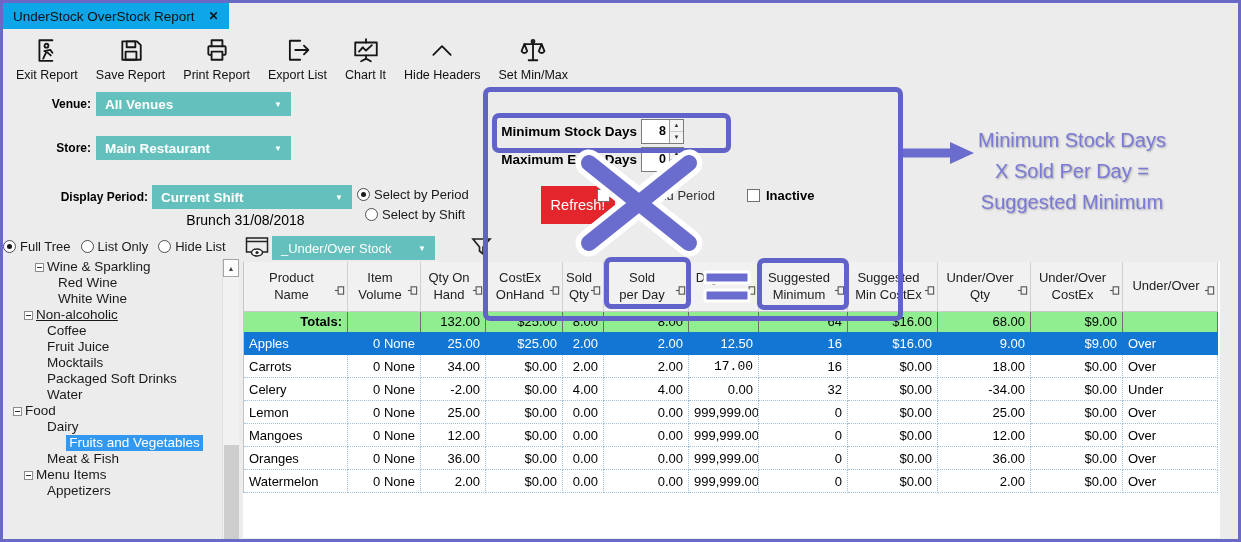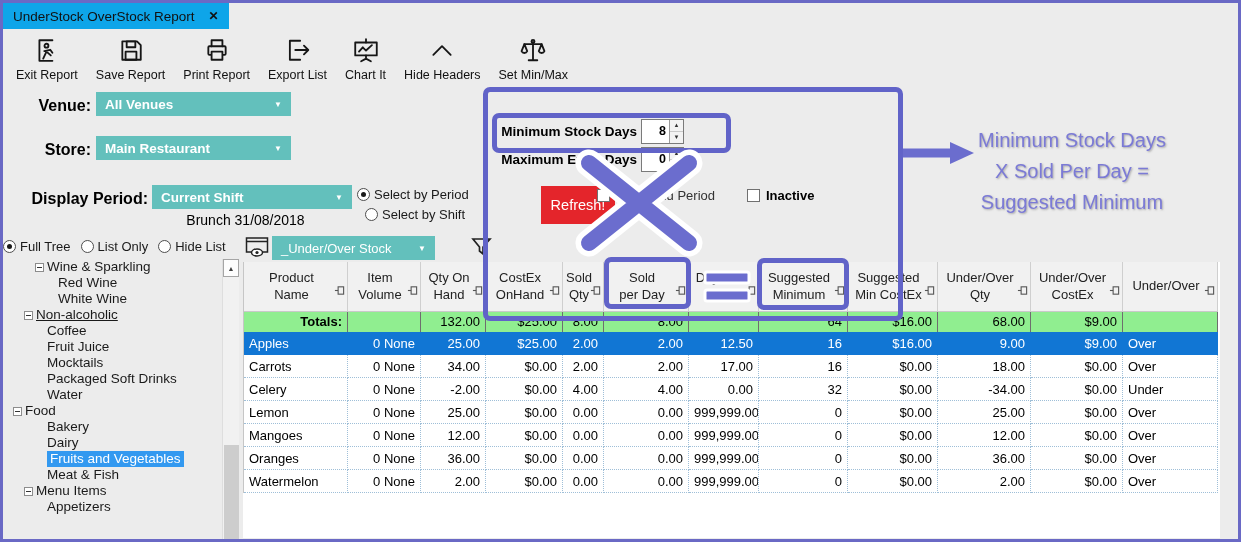--- a/index.html
+++ b/index.html
@@ -14,21 +14,21 @@
          display:flex; align-items:center; padding:0 10px; gap:14px; }
   .tab-title { font-size:13.5px; color:#111; white-space:nowrap; }
   .tab-close { font-size:12px; font-weight:bold; color:#111; cursor:pointer; }
   
   .toolbar { position:absolute; left:4px; top:28px; display:flex; align-items:flex-start; }
   .tbtn { display:flex; flex-direction:column; align-items:center; padding:4px 9px 2px; cursor:pointer; }
   .ticon { height:30px; display:flex; align-items:center; justify-content:center; }
   .ticon svg { stroke:#161616; fill:none; stroke-width:1.7; stroke-linejoin:round; stroke-linecap:round; }
   .tlabel { font-size:12.5px; color:#111; margin-top:3px; white-space:nowrap; }
   
-  .flabel { position:absolute; font-size:16px; font-weight:bold; color:#000; text-align:right; white-space:nowrap; }
+  .flabel { position:absolute; font-size:12px; font-weight:bold; color:#000; text-align:right; white-space:nowrap; }
   .dd { position:absolute; height:24px; background:#63c0bc; color:#fff; font-weight:bold;
         font-size:13.5px; display:flex; align-items:center; padding:0 9px; cursor:pointer; }
   .dd .arr { margin-left:auto; font-size:8px; padding-left:8px; }
   .sub-label { position:absolute; font-size:14px; color:#000; text-align:center; }
   .radio-row { display:flex; align-items:center; gap:4px; position:absolute; font-size:13px; color:#1a1a1a; cursor:pointer; }
   .radio { width:13px; height:13px; border:1px solid #4d4d4d; border-radius:50%; background:#fff; position:relative; flex:0 0 auto; }
   .radio.sel::after { content:""; position:absolute; left:3px; top:3px; width:5px; height:5px; border-radius:50%; background:#1a1a1a; }
   .spin { position:absolute; width:43px; height:25px; border:1px solid #7a7a7a; background:#fff; display:flex; }
   .spin .val { flex:1; font-size:12.5px; font-weight:bold; text-align:right; padding:4px 3px 0 0; color:#000; }
   .spin .btns { width:14px; display:flex; flex-direction:column; border-left:1px solid #9b9b9b; }
@@ -266,27 +266,23 @@
       <div class="titem" style="padding-left: 30px;">
         <span class="exp-sp"></span>
         <span class="lbl">Water</span>
       </div>
       <div class="titem" style="padding-left: 8px; align-items: center;">
         <span class="exp"></span>
         <span class="lbl">Food</span>
       </div>
       <div class="titem" style="padding-left: 30px;">
         <span class="exp-sp"></span>
-        <span class="lbl">Bakery</span>
-      </div>
-      <div class="titem" style="padding-left: 30px;">
-        <span class="exp-sp"></span>
         <span class="lbl">Dairy</span>
       </div>
-      <div class="titem" style="padding-left: 30px;">
+      <div class="titem" style="padding-left: 30px; justify-content: center;">
         <span class="exp-sp"></span>
         <span class="lbl sel">Fruits and Vegetables</span>
       </div>
       <div class="titem" style="padding-left: 30px;">
         <span class="exp-sp"></span>
         <span class="lbl">Meat &amp; Fish</span>
       </div>
       <div class="titem" style="padding-left: 19px;">
         <span class="exp"></span>
         <span class="lbl">Menu Items</span>
@@ -448,21 +444,21 @@
           <div class="dcell ar" style="width: 92px;">$9.00</div>
           <div class="dcell al" style="width: 95px;">Over</div>
         </div>
         <div class="trow drow">
           <div class="dcell al" style="width: 104px;">Carrots</div>
           <div class="dcell ar" style="width: 73px;">0 None</div>
           <div class="dcell ar" style="width: 65px;">34.00</div>
           <div class="dcell ar" style="width: 77px;">$0.00</div>
           <div class="dcell ar" style="width: 41px;">2.00</div>
           <div class="dcell ar" style="width: 85px;">2.00</div>
-          <div class="dcell ar" style="width: 70px;">17.00</div>
+          <div class="dcell ar" style="width: 70px; font-family: Liberation Mono, monospace;">17.00</div>
           <div class="dcell ar" style="width: 89px;">16</div>
           <div class="dcell ar" style="width: 90px;">$0.00</div>
           <div class="dcell ar" style="width: 93px;">18.00</div>
           <div class="dcell ar" style="width: 92px;">$0.00</div>
           <div class="dcell al" style="width: 95px;">Over</div>
         </div>
         <div class="trow drow">
           <div class="dcell al" style="width: 104px;">Celery</div>
           <div class="dcell ar" style="width: 73px;">0 None</div>
           <div class="dcell ar" style="width: 65px;">-2.00</div>

